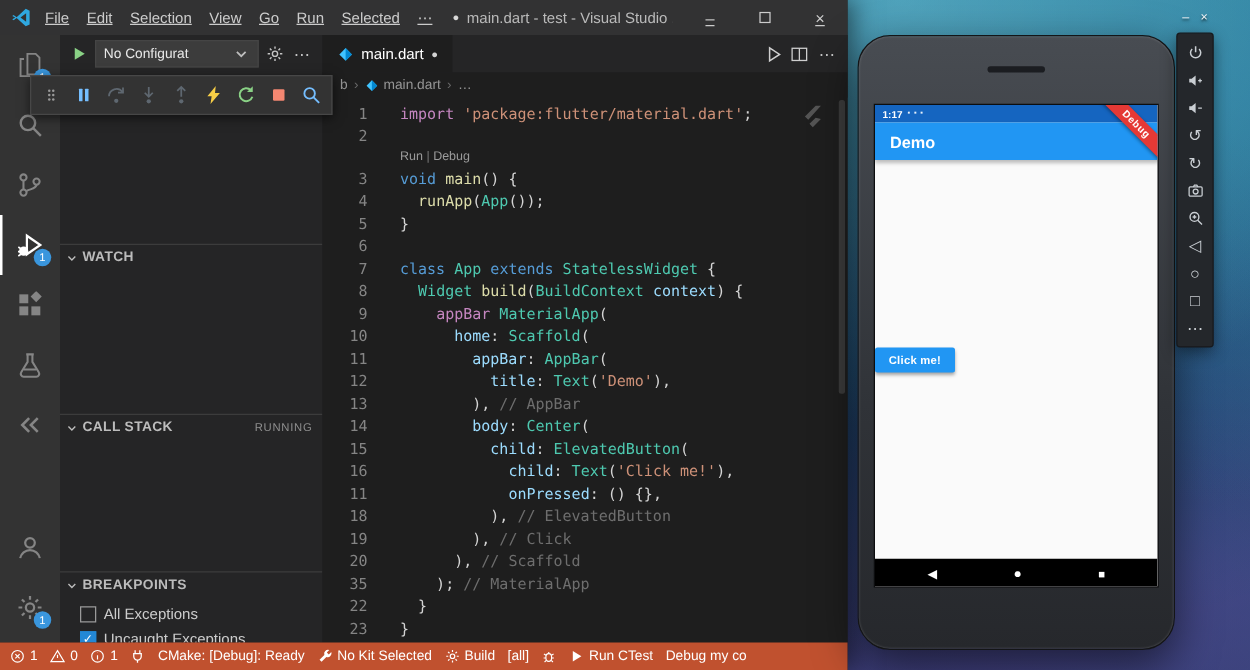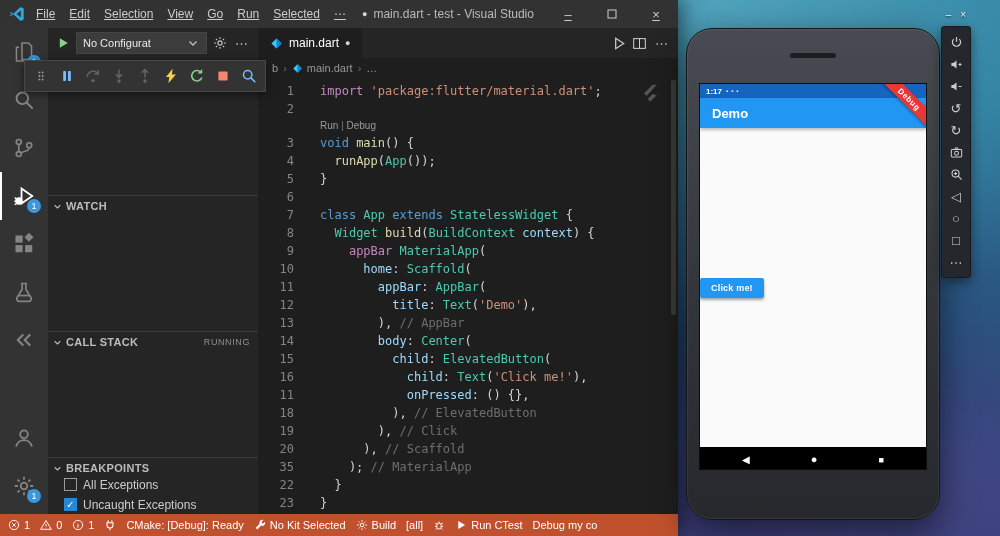--- a/index.html
+++ b/index.html
@@ -51,21 +51,21 @@
   .chev{color:#bdbdbd;}
   .chev svg{width:11px;height:11px;}
   .icon-btn{color:#c5c5c5;cursor:pointer;}
   .more-glyph{color:#c5c5c5;font-size:13px;padding:0 2px;cursor:pointer;}
   .pane-v{flex:0 0 137px;}
   .pane-w{flex:0 0 115px;}
   .pane-c{flex:0 0 105px;}
   .sec-header{flex:0 0 20px;display:flex;align-items:center;gap:3px;padding:0 8px 0 4px;
     font-size:11px;font-weight:bold;color:#bcbcbc;border-top:1px solid #3c3c3c;cursor:pointer;letter-spacing:.3px;}
   .sec-status{margin-left:auto;font-weight:normal;font-size:9px;color:#8f8f8f;letter-spacing:.6px;}
-  .bp-row{height:20px;display:flex;align-items:flex-start;gap:6px;padding:0 10px 0 16px;font-size:12px;color:#cccccc;cursor:pointer;}
+  .bp-row{height:20px;display:flex;align-items:flex-end;gap:6px;padding:0 10px 0 16px;font-size:12px;color:#cccccc;cursor:pointer;}
   .cb{width:13px;height:13px;border:1px solid #9a9a9a;box-sizing:border-box;display:flex;align-items:center;justify-content:center;
     font-size:10px;color:#ffffff;background:transparent;}
   .cb.checked{background:#2388d6;border-color:#2388d6;}
 
   
   .debug-toolbar{position:absolute;left:24px;top:60px;height:30px;display:flex;align-items:center;padding:0 3px;
     background:#333333;border:1px solid #474747;box-shadow:0 2px 8px rgba(0,0,0,.55);z-index:10;}
   .dbg-btn{width:26px;height:26px;display:flex;align-items:center;justify-content:center;cursor:pointer;}
   .dbg-btn svg{width:16px;height:16px;}
   .dbg-btn.disabled{opacity:.4;}

